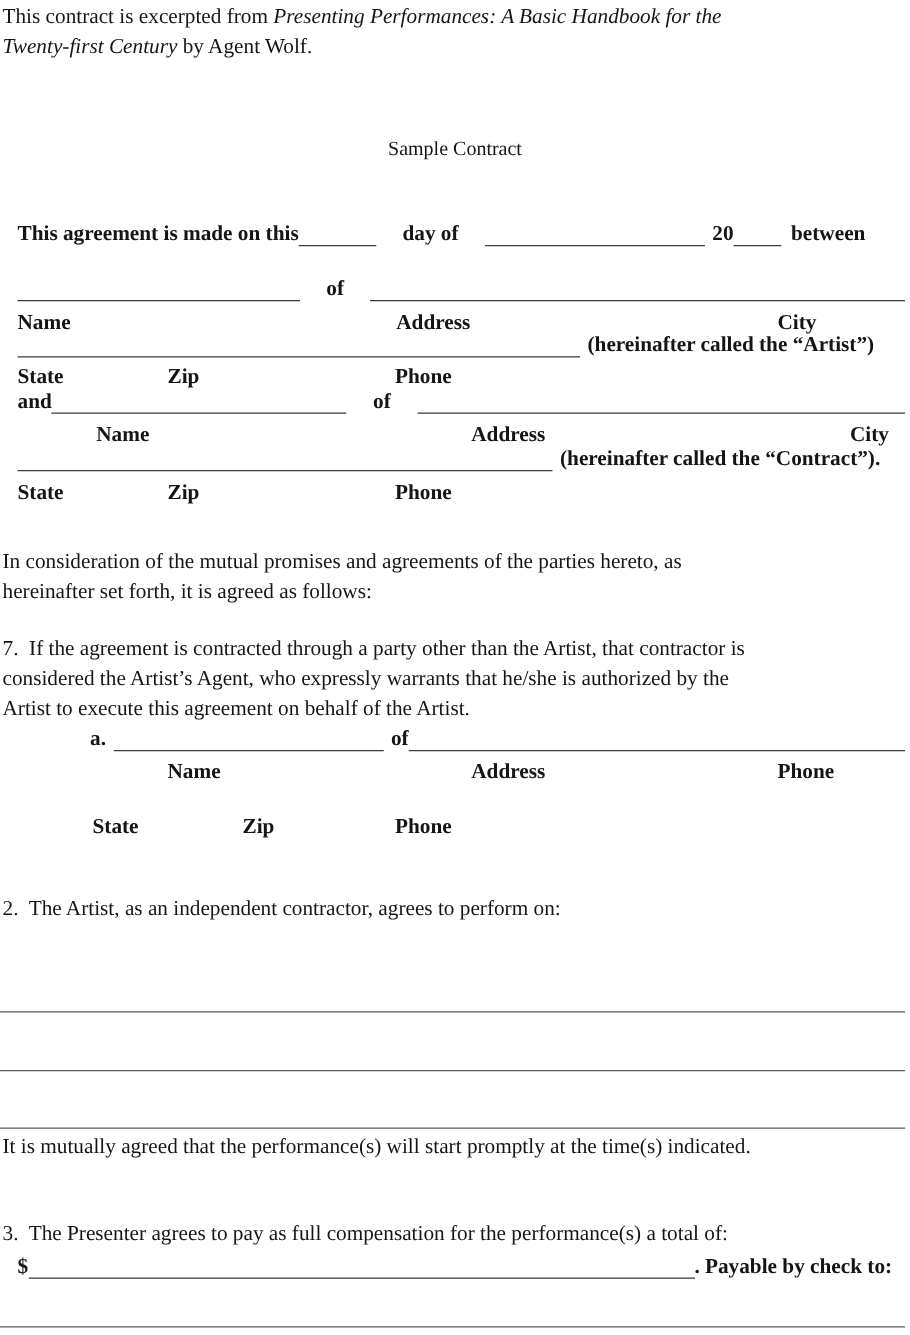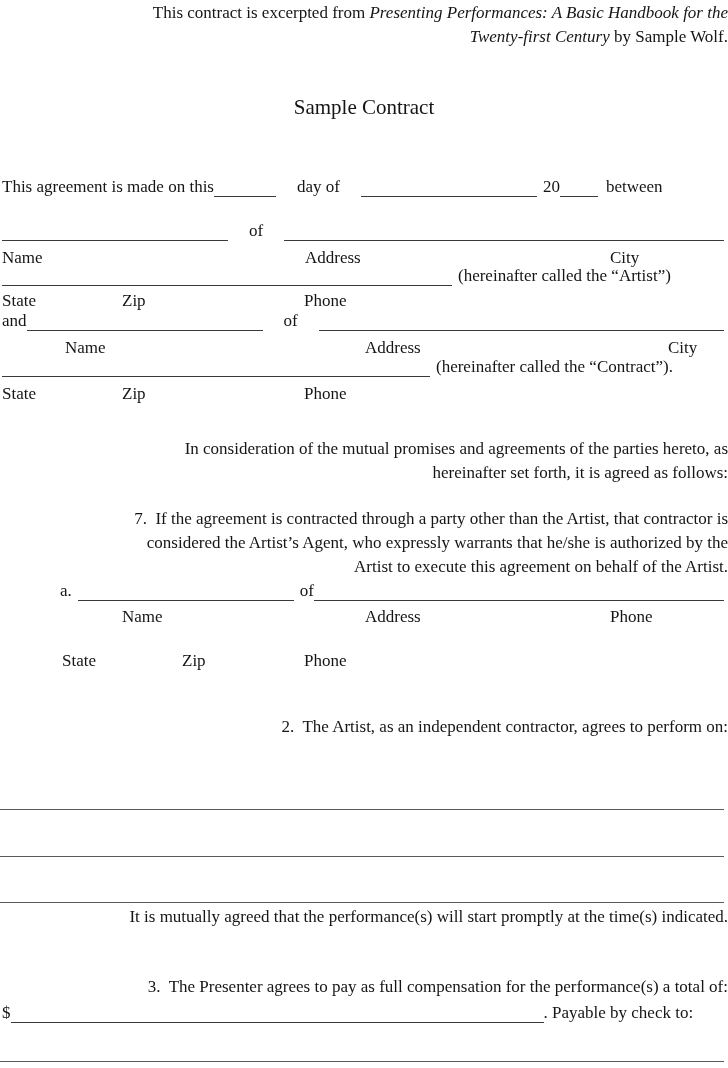--- a/index.html
+++ b/index.html
@@ -5,43 +5,43 @@
   html,body{margin:0;padding:0;background:#fff;}
   .page{
     position:relative;
     width:728px;height:1068px;
     background:#ffffff;
     color:#151515;
     font-family:"Liberation Serif","DejaVu Serif",serif;
     font-size:17px;
     overflow:hidden;
   }
-  .para{position:absolute;left:2px;right:0;line-height:24px;white-space:pre-wrap;text-align:right;}
-  .title{position:absolute;left:0;right:0;text-align:center;font-size:21px;}
-  .row{position:absolute;left:2px;right:4px;height:22px;}
+  .para{position:absolute;left:2px;right:12px;line-height:24px;white-space:pre-wrap;}
+  .title{position:absolute;left:0;right:0;text-align:center;font-size:16px;margin-top:16px;}
+  .row{position:absolute;left:14px;right:4px;height:22px;font-weight:bold;}
   .flexrow{display:flex;align-items:flex-end;}
   .txt{white-space:pre;flex:0 0 auto;}
   .blank{flex:0 0 auto;height:20px;border-bottom:1px solid #3a3a3a;}
   .blank.grow{flex:1 1 auto;}
   .spacer{flex:0 0 auto;height:20px;}
   .lbl{position:absolute;bottom:0;white-space:nowrap;}
   .rule{position:absolute;left:0;right:4px;border-top:1px solid #5a5a5a;height:0;}
   .pad{margin:0 21px;}
   .padl{margin-left:6px;}
   .padr{margin-left:8px;}
   .sched{border-bottom:2px solid #101010;}
   .sched-heavy{position:absolute;left:437px;right:0;bottom:-5px;height:3px;background:#101010;}
   i{font-style:italic;}
 </style>
 </head>
 <body>
 
 <div class="page">
 
-  <div class="para" style="top:1px"><span>This contract is excerpted from </span><i>Presenting Performances: A Basic Handbook for the</i><br><i>Twenty-first Century</i><span> by Sample Wolf.</span></div>
+  <div class="para" style="top:1px"><span>This contract is excerpted from </span><i>Presenting Performances: A Basic Handbook for the</i><br><i>Twenty-first Century</i><span> by Agent Wolf.</span></div>
 
   <div class="title" style="top:95px">Sample Contract</div>
 
   <div class="row flexrow" style="top:175px">
     <span class="txt">This agreement is made on this</span>
     <span class="blank" style="width:62px"></span>
     <span class="txt pad">day of</span>
     <span class="blank" style="width:176px"></span>
     <span class="txt padl">20</span>
     <span class="blank" style="width:38px"></span>

